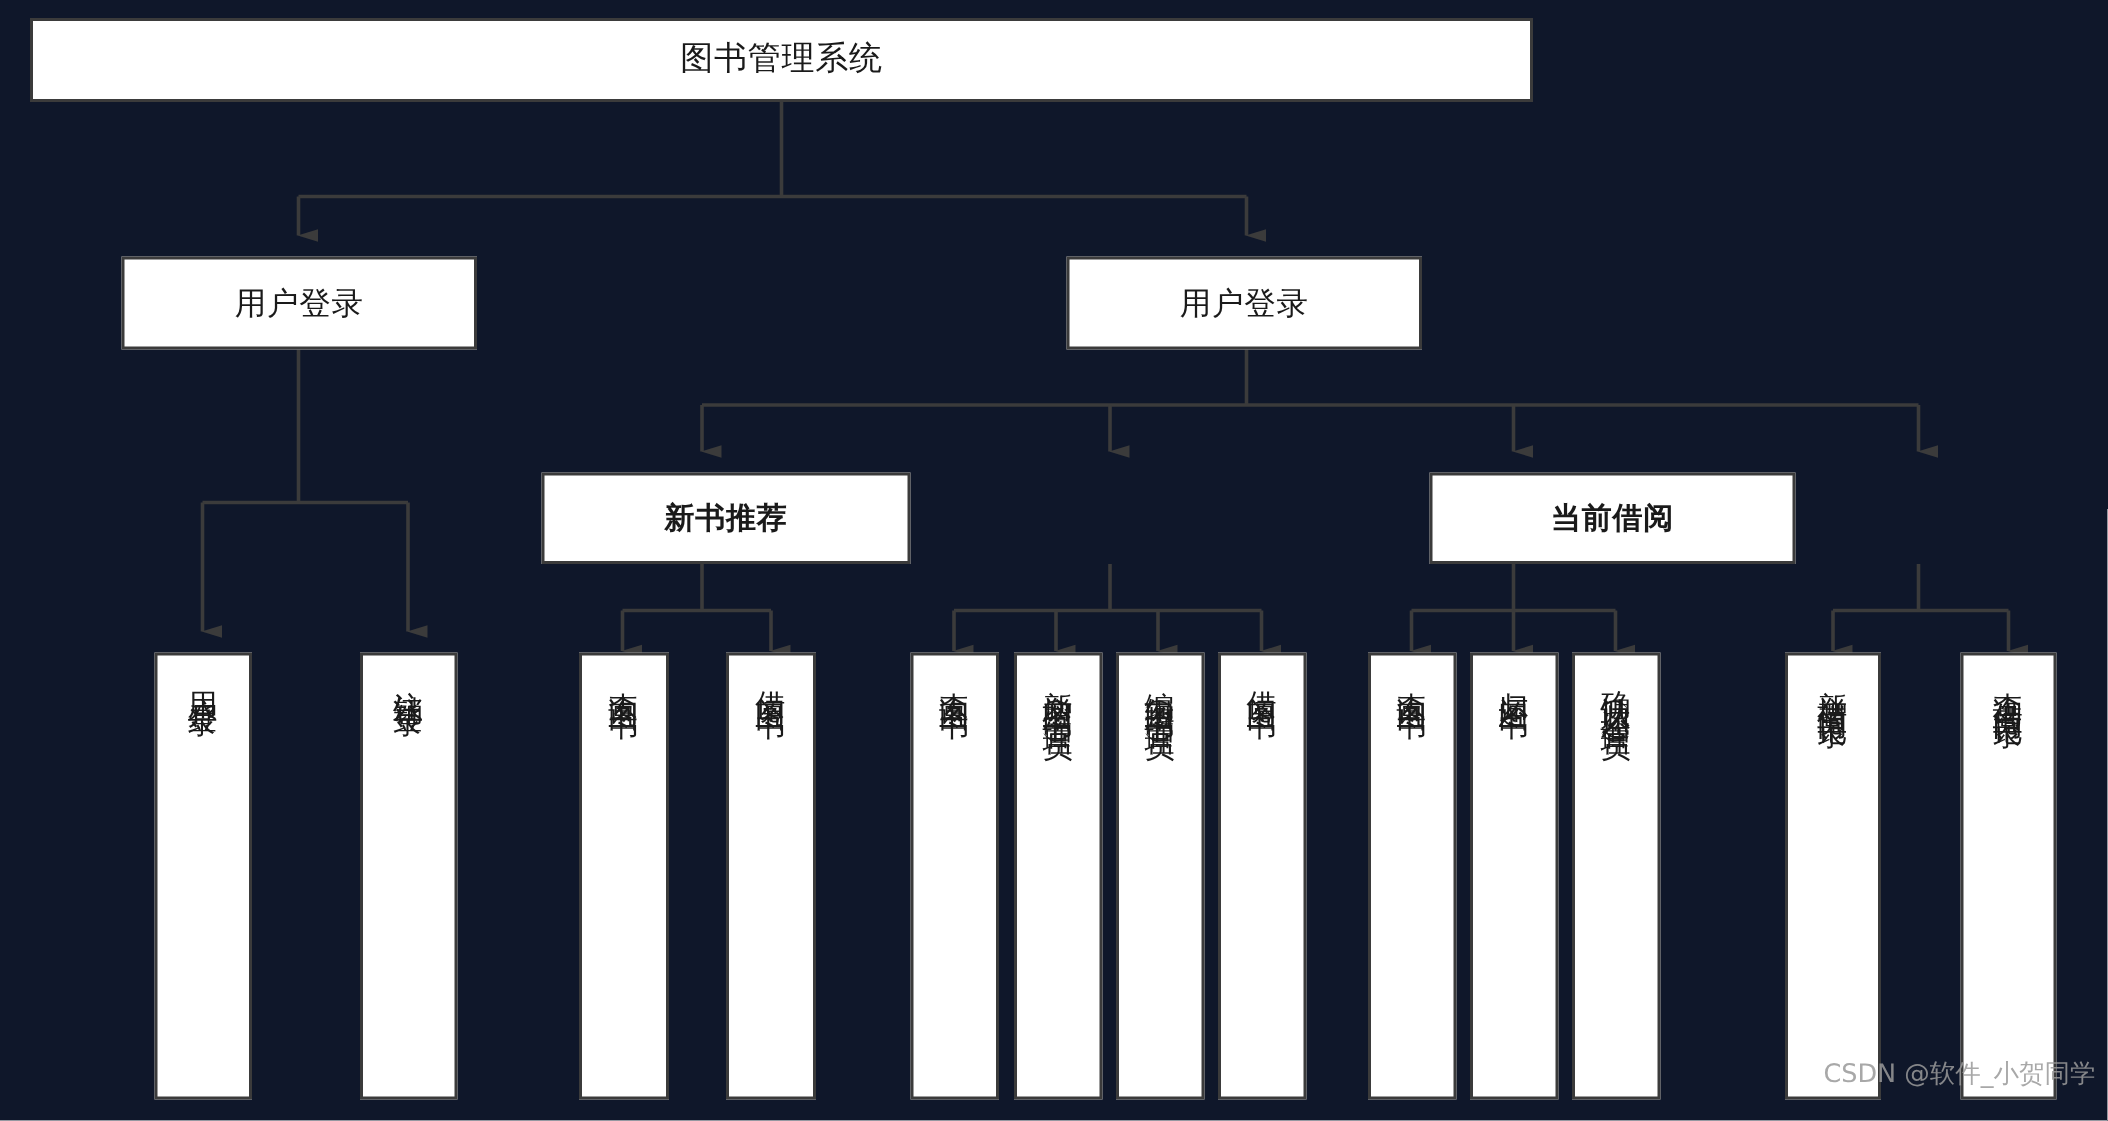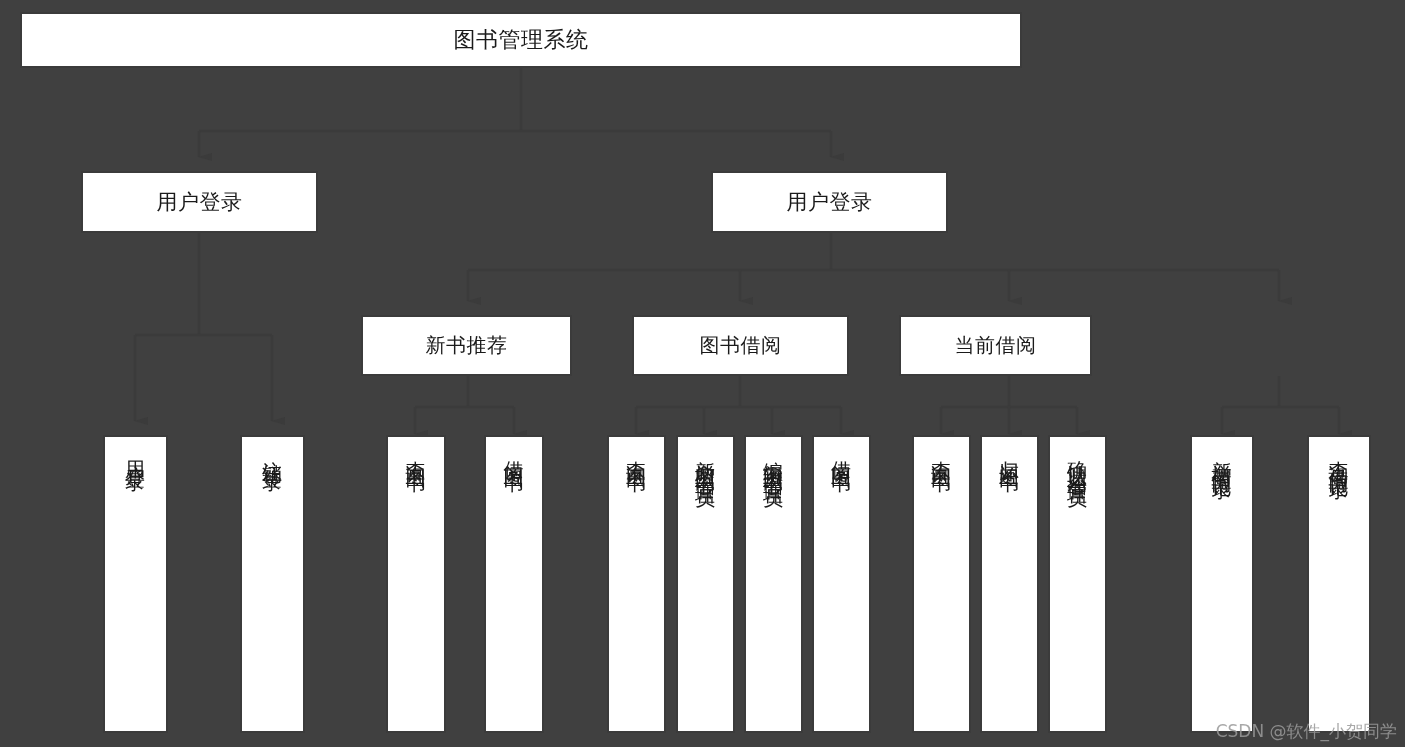--- a/index.html
+++ b/index.html
@@ -8,21 +8,21 @@
     padding: 0;
     background: #ffffff;
   }
   body {
     font-family: "DejaVu Sans", "Liberation Sans", sans-serif;
   }
   #diagram-root {
     position: relative;
     width: 1405px;
     height: 747px;
-    background: #404040;
+    background: #0f172a;
     overflow: hidden;
   }
   #edge-layer {
     position: absolute;
     left: 0;
     top: 0;
     width: 1405px;
     height: 747px;
   }
   .node {
@@ -59,21 +59,21 @@
     line-height: 1;
     white-space: nowrap;
     height: auto;
   }
   .node.leaf.tall-text {
     align-items: flex-start;
   }
   #watermark {
     position: absolute;
     right: 8px;
-    bottom: 4px;
+    bottom: 20px;
     font-size: 17px;
     color: #9a9a9a;
     opacity: 0.85;
     white-space: nowrap;
     z-index: 5;
     font-family: "DejaVu Sans", "Liberation Sans", sans-serif;
   }
 </style>
 </head>
 <body>
@@ -134,27 +134,24 @@
     <span class="node-label">图书管理系统</span>
   </div>
 
   <div class="node level2" style="left:81px; top:171px; width:237px; height:62px;">
     <span class="node-label">用户登录</span>
   </div>
   <div class="node level2" style="left:711px; top:171px; width:237px; height:62px;">
     <span class="node-label">用户登录</span>
   </div>
 
-  <div class="node level3" style="left:361px; top:315px; width:211px; height:61px;">
+  <div class="node level3" style="left:361px; top:315px; width:246px; height:61px;font-weight:bold;">
     <span class="node-label">新书推荐</span>
   </div>
-  <div class="node level3" style="left:632px; top:315px; width:217px; height:61px;">
-    <span class="node-label">图书借阅</span>
-  </div>
-  <div class="node level3" style="left:899px; top:315px; width:193px; height:61px;">
+  <div class="node level3" style="left:953px; top:315px; width:244px; height:61px;font-weight:bold;">
     <span class="node-label">当前借阅</span>
   </div>
 
   <div class="node leaf" style="left:103px; top:435px; width:65px; height:298px;">
     <span class="node-label">用户登录</span>
   </div>
   <div class="node leaf" style="left:240px; top:435px; width:65px; height:298px;">
     <span class="node-label">注销登录</span>
   </div>
 

